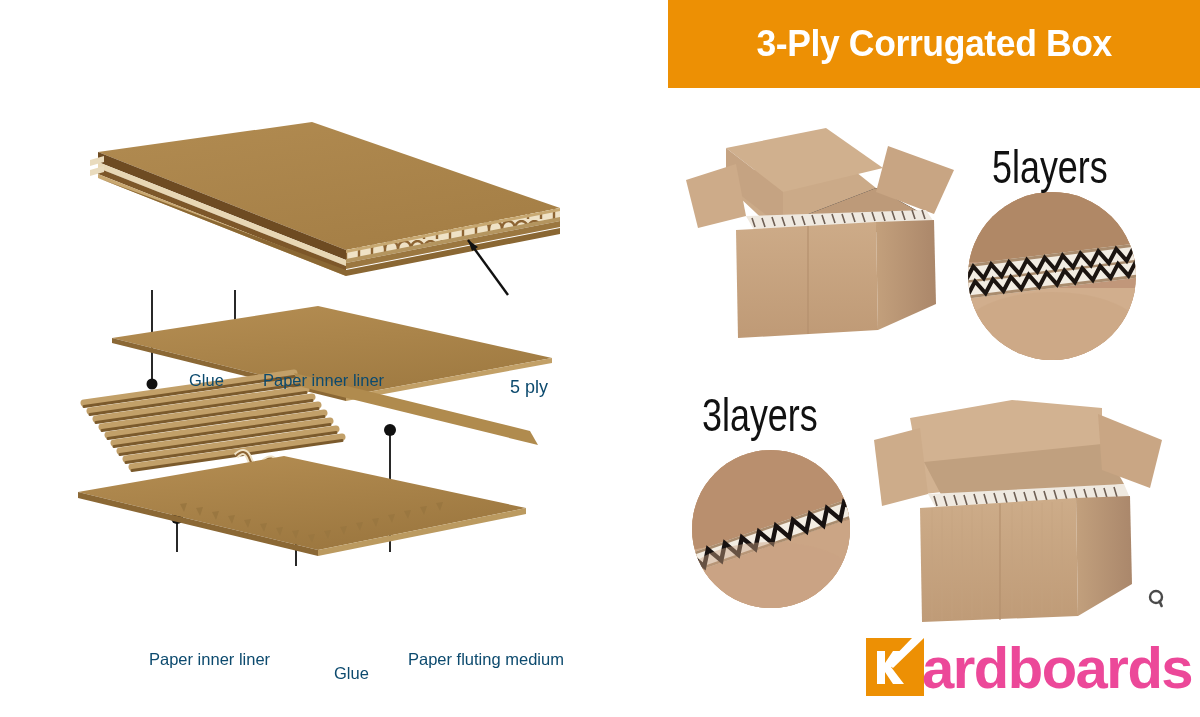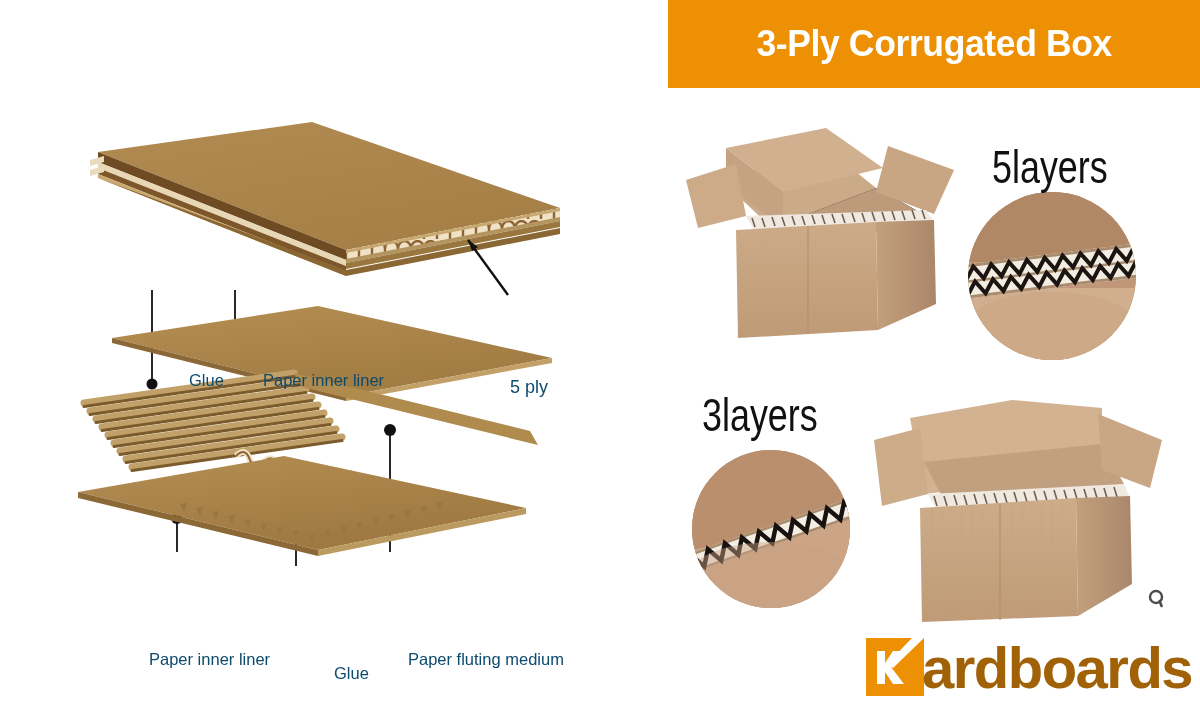--- a/index.html
+++ b/index.html
@@ -70,21 +70,21 @@
     position:absolute;left:1142px;top:582px;width:30px;height:34px;
     background:rgba(255,255,255,0.85);
     display:flex;align-items:center;justify-content:center;
   }
 
   
   .logo{position:absolute;left:866px;top:638px;display:flex;align-items:center;}
   .logo-mark{width:58px;height:58px;flex:0 0 auto;}
   .logo-text{
     font-family:"Liberation Sans", sans-serif;
-    font-size:58px;font-weight:bold;color:#a16207;
+    font-size:58px;font-weight:bold;color:#ec4899;
     letter-spacing:-1.5px;line-height:1;
     margin-left:-2px;
     position:relative;top:1px;
   }
 </style>
 </head>
 <body>
 
 <div class="stage">
 

